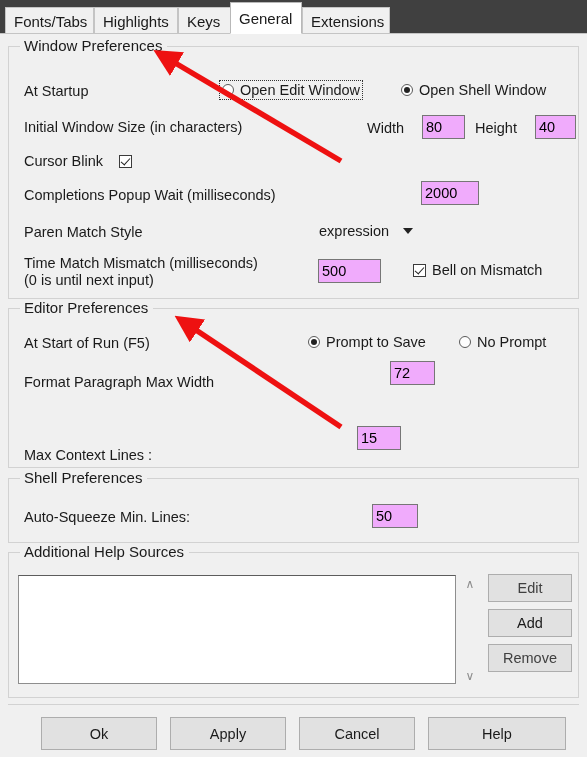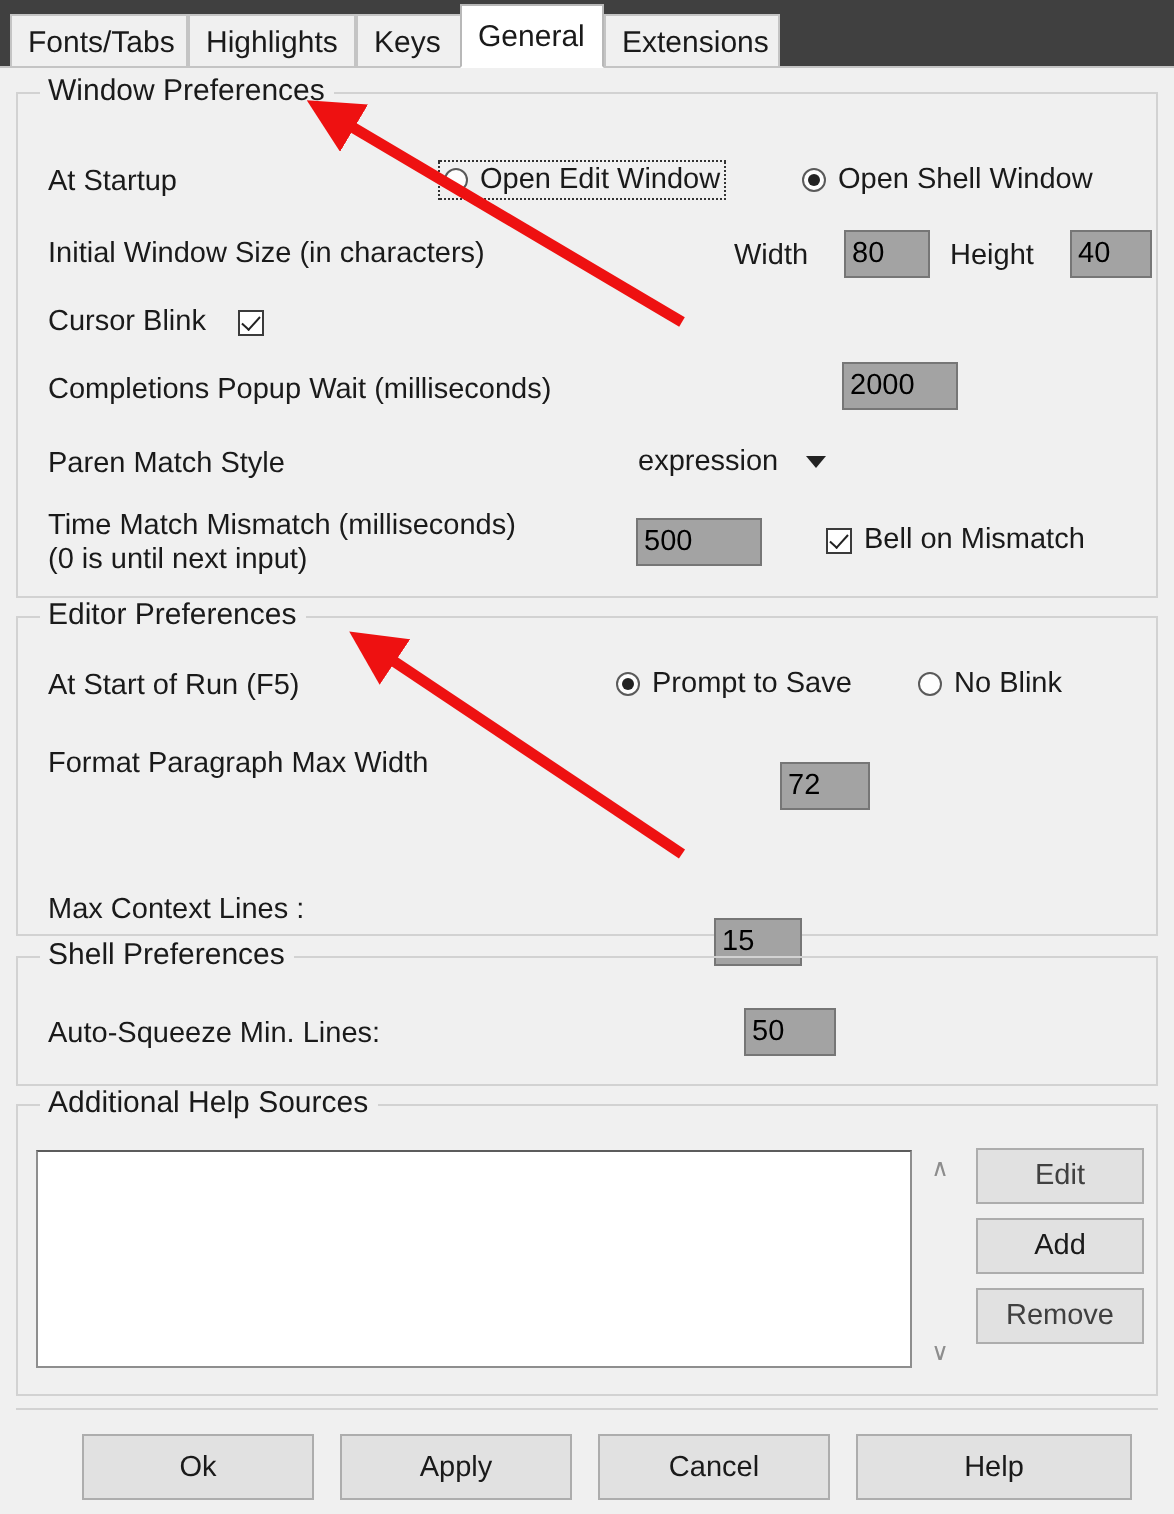--- a/index.html
+++ b/index.html
@@ -81,21 +81,21 @@
     white-space: nowrap;
     font-size: 14.5px;
     color: #1a1a1a;
     line-height: 17px;
   }
 
   
   .entry {
     position: absolute;
     box-sizing: border-box;
-    background: #a3a3a3;
+    background: #f0abfc;
     border: 1px solid #767676;
     font-family: "Liberation Sans", sans-serif;
     font-size: 14.5px;
     color: #000;
     padding: 0 0 0 3px;
     line-height: 20px;
     height: 24px;
     outline: none;
   }
 
@@ -294,29 +294,29 @@
     <div class="group-title">Editor Preferences</div>
 
     <div class="lbl" style="left:15px; top:26px;">At Start of Run (F5)</div>
 
     <div class="radio-wrap" style="left:299px; top:25px;">
       <span class="radio on"></span>
       <span>Prompt to Save</span>
     </div>
     <div class="radio-wrap" style="left:450px; top:25px;">
       <span class="radio"></span>
-      <span>No Blink</span>
+      <span>No Prompt</span>
     </div>
 
     <div class="lbl" style="left:15px; top:65px;">Format Paragraph Max Width</div>
-    <input class="entry" style="left: 381px; top: 72px; width: 45px;" value="72">
+    <input class="entry" style="left: 381px; top: 52px; width: 45px;" value="72">
 
 
     <div class="lbl" style="left:15px; top:138px;">Max Context Lines :</div>
-    <input class="entry" style="left: 348px; top: 150px; width: 44px;" value="15">
+    <input class="entry" style="left: 348px; top: 117px; width: 44px;" value="15">
   </div>
 
   <div class="group" style="left:8px; top:444px; width:571px; height:65px;">
     <div class="group-title">Shell Preferences</div>
     <div class="lbl" style="left:15px; top:30px;">Auto-Squeeze Min. Lines:</div>
     <input class="entry" style="left: 363px; top: 25px; width: 46px;" value="50">
   </div>
 
   <div class="group" style="left:8px; top:518px; width:571px; height:146px;">
     <div class="group-title">Additional Help Sources</div>

